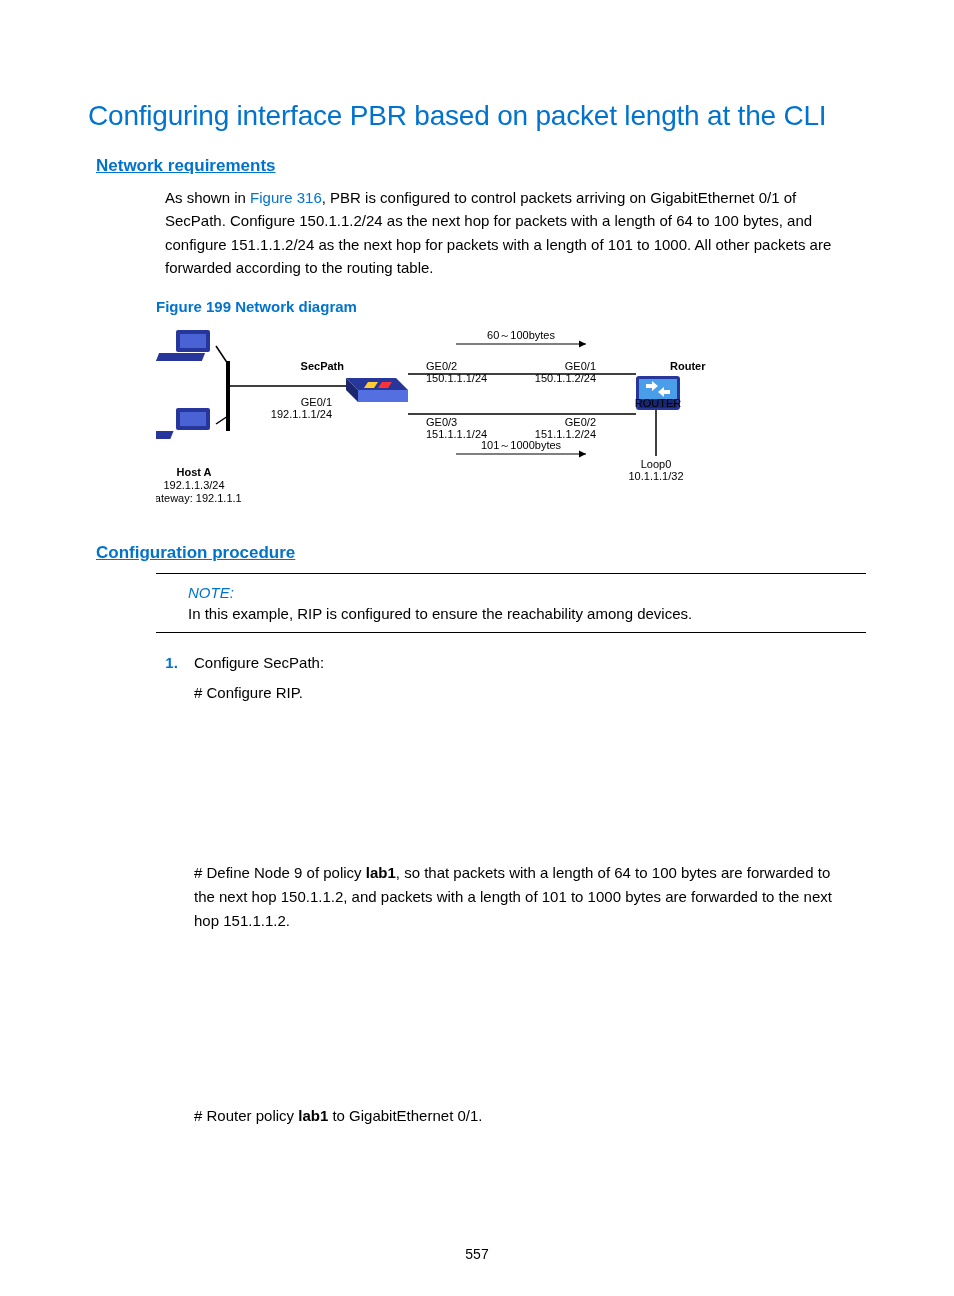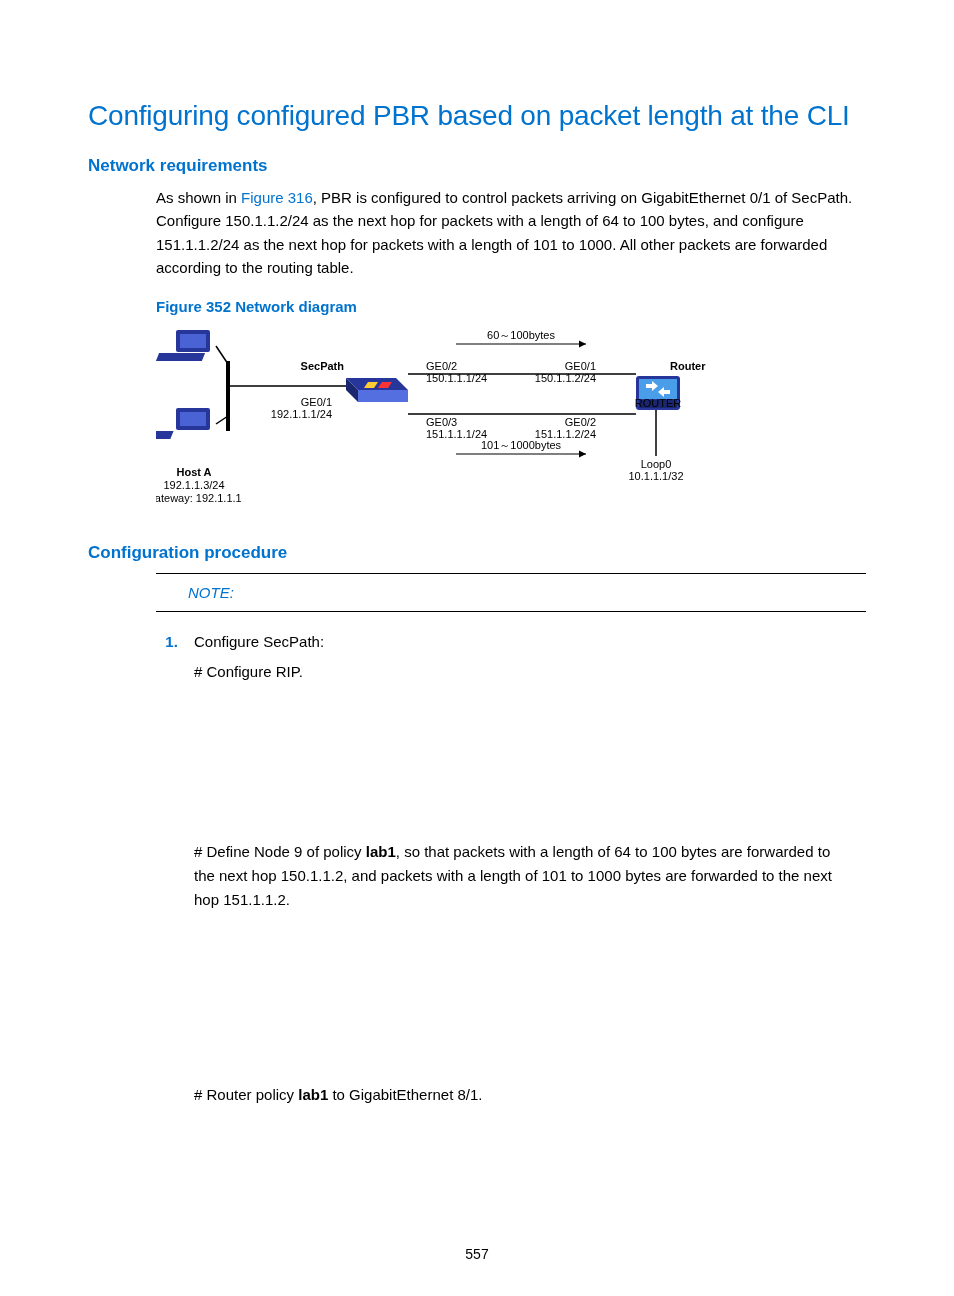--- a/index.html
+++ b/index.html
@@ -21,21 +21,22 @@
     font-size: 28px;
     font-weight: 400;
     color: #0073cf;
     margin: 0 0 24px 0;
     letter-spacing: -0.2px;
   }
   h2.subhead {
     font-size: 17px;
     font-weight: 600;
     color: #0073cf;
-    margin: 0 0 10px 0;
+    margin: 0 0 10px 8px;
+    text-decoration: underline;
   }
   .body-block {
     margin-left: 68px;
     font-size: 15px;
     line-height: 1.55;
   }
   a.link {
     color: #0073cf;
     text-decoration: none;
   }
@@ -94,29 +95,29 @@
   }
   
   .d-txt { font-family: Arial, sans-serif; font-size: 11px; fill: #000; }
   .d-bold { font-weight: 700; }
 </style>
 </head>
 <body>
 
 <div class="page">
 
-  <h1 class="title">Configuring configured PBR based on packet length at the CLI</h1>
+  <h1 class="title">Configuring interface PBR based on packet length at the CLI</h1>
 
   <h2 class="subhead">Network requirements</h2>
 
   <div class="body-block">
-    <p style="margin:0">
+    <p style="margin:9px">
       <span>As shown in </span><a class="link" href="#">Figure 316</a><span>, PBR is configured to control packets arriving on GigabitEthernet 0/1 of SecPath. Configure 150.1.1.2/24 as the next hop for packets with a length of 64 to 100 bytes, and configure 151.1.1.2/24 as the next hop for packets with a length of 101 to 1000. All other packets are forwarded according to the routing table.</span>
     </p>
-    <div class="fig-caption">Figure 352 Network diagram</div>
+    <div class="fig-caption">Figure 199 Network diagram</div>
 
     
     <svg class="diagram" viewBox="0 0 560 210">
 
       <g>
         <rect x="20" y="4" width="34" height="22" rx="2" fill="#26369a"></rect>
         <rect x="24" y="8" width="26" height="14" fill="#4a63d4"></rect>
         <rect x="14" y="27" width="46" height="8" fill="#26369a" transform="skewX(-22)"></rect>
       </g>
       <g>
@@ -188,32 +189,33 @@
       <text x="38" y="150" class="d-txt d-bold" text-anchor="middle">Host A</text>
       <text x="38" y="163" class="d-txt" text-anchor="middle">192.1.1.3/24</text>
       <text x="38" y="176" class="d-txt" text-anchor="middle">Gateway: 192.1.1.1</text>
     </svg>
   </div>
 
   <h2 class="subhead proc-head">Configuration procedure</h2>
 
   <div class="note-box">
     <div class="note-label">NOTE:</div>
+    <div class="note-text">In this example, RIP is configured to ensure the reachability among devices.</div>
   </div>
 
   <ol class="steps">
     <li>
       <span>Configure SecPath:</span>
       <div class="step-para"># Configure RIP.</div>
       <div class="gap-large"></div>
       <div class="step-para">
         <span># Define Node 9 of policy </span><b>lab1</b><span>, so that packets with a length of 64 to 100 bytes are forwarded to the next hop 150.1.1.2, and packets with a length of 101 to 1000 bytes are forwarded to the next hop 151.1.1.2.</span>
       </div>
       <div class="gap-large2"></div>
       <div class="step-para">
-        <span># Router policy </span><b>lab1</b><span> to GigabitEthernet 8/1.</span>
+        <span># Router policy </span><b>lab1</b><span> to GigabitEthernet 0/1.</span>
       </div>
     </li>
   </ol>
 
 </div>
 
 <div class="page-num">557</div>
 
 </body></html>

